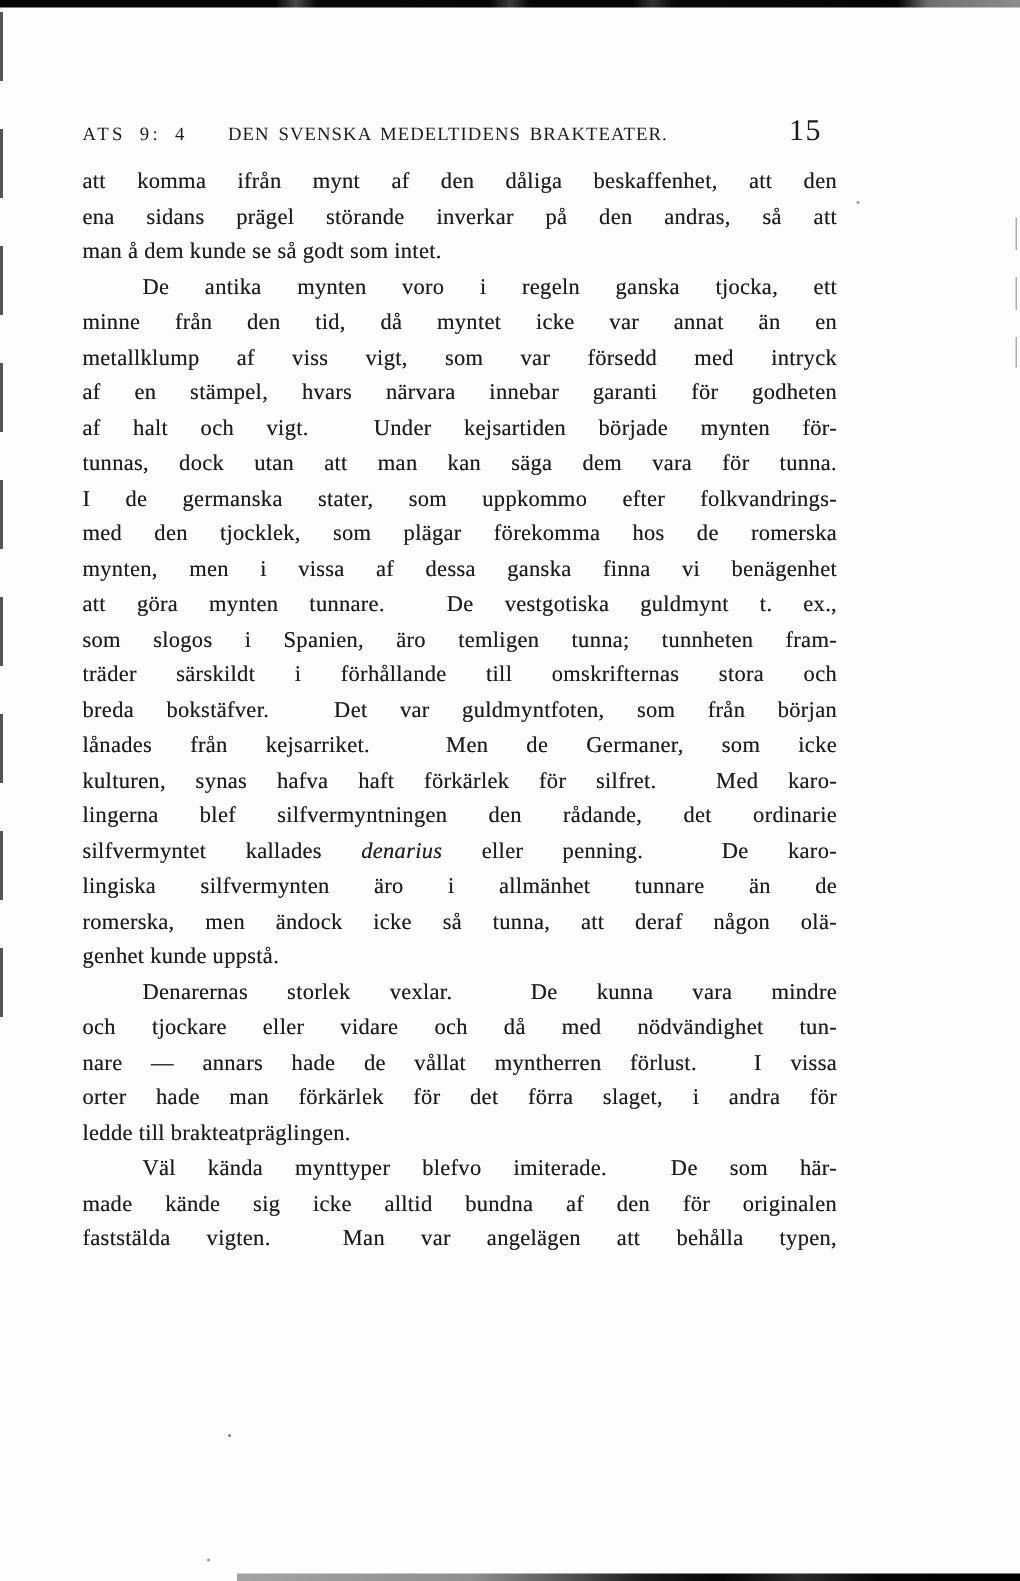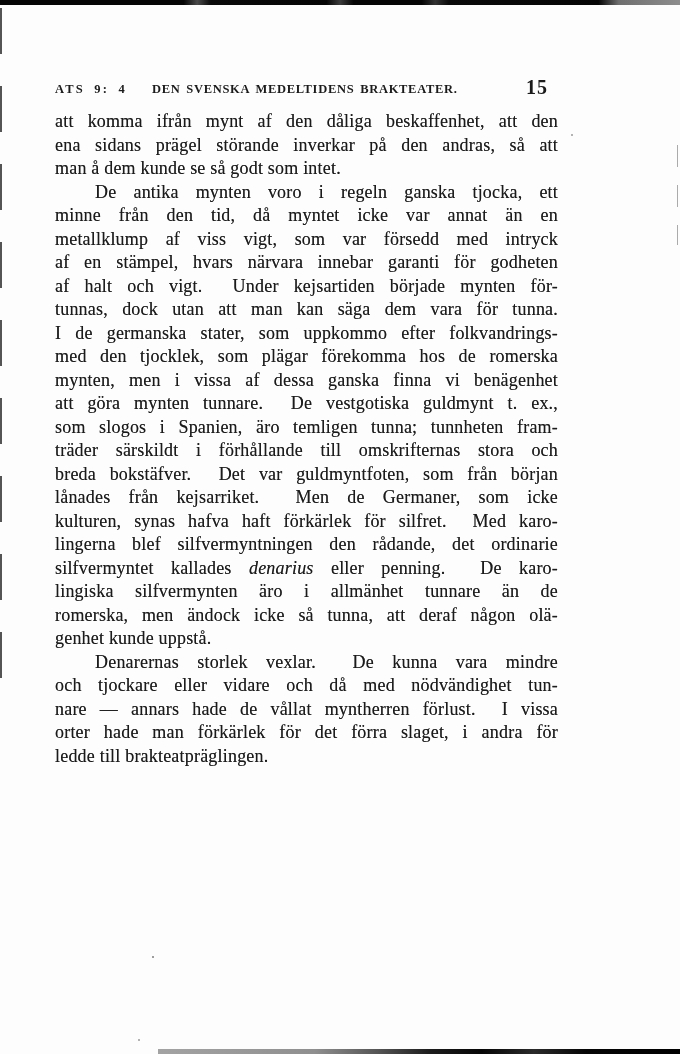--- a/index.html
+++ b/index.html
@@ -40,40 +40,40 @@
     background: repeating-linear-gradient(180deg,
       rgba(150,150,150,0.8) 0px, rgba(150,150,150,0.8) 22px,
       rgba(0,0,0,0) 22px, rgba(0,0,0,0) 40px);
   }
   .speck { position: absolute; background: #9a9a9a; border-radius: 50%; width: 2px; height: 2px; }
   .speck.s1 { left: 571px; top: 134px; }
   .speck.s2 { left: 152px; top: 956px; background: #7d7d7d; }
   .speck.s3 { left: 138px; top: 1039px; }
 
   
-  .running-header { position: absolute; top: 79px; left: 55px; width: 505px; height: 18px; font-weight: bold; }
+  .running-header { position: absolute; top: 79px; left: 55px; width: 505px; height: 18px; }
   .header-left {
     position: absolute; left: 0; top: 3px;
     font-size: 12.5px; letter-spacing: 2.2px; word-spacing: 4px;
     white-space: nowrap;
   }
   .header-center {
     position: absolute; left: 97px; top: 3px;
     font-size: 12.5px; letter-spacing: 0.7px; word-spacing: 2px;
     white-space: nowrap;
   }
   .header-right {
     position: absolute; left: 471px; top: -3px;
     font-size: 20px; letter-spacing: 1px;
   }
 
   
   .text-block {
     position: absolute; top: 110px; left: 55px; width: 503px;
-    font-size: 18px; line-height: 23.5px;
+    font-size: 15px; line-height: 23.5px;
     letter-spacing: 0.2px;
     text-shadow: 0 0 0.4px rgba(10,10,10,0.55);
   }
   .paragraph { margin: 0; }
   .line {
     height: 23.5px;
     text-align: justify;
     text-align-last: justify;
     text-justify: inter-word;
     overflow: hidden;
@@ -129,15 +129,20 @@
         <div class="line"><span>romerska, men ändock icke så tunna, att deraf någon olä-</span></div>
         <div class="line unjustified"><span>genhet kunde uppstå.</span></div>
       </div>
       <div class="paragraph indented">
         <div class="line"><span>Denarernas storlek vexlar.&nbsp; De kunna vara mindre</span></div>
         <div class="line"><span>och tjockare eller vidare och då med nödvändighet tun-</span></div>
         <div class="line"><span>nare — annars hade de vållat myntherren förlust.&nbsp; I vissa</span></div>
         <div class="line"><span>orter hade man förkärlek för det förra slaget, i andra för</span></div>
         <div class="line unjustified"><span>ledde till brakteatpräglingen.</span></div>
       </div>
+      <div class="paragraph indented">
+        <div class="line"><span>Väl kända mynttyper blefvo imiterade.&nbsp; De som här-</span></div>
+        <div class="line"><span>made kände sig icke alltid bundna af den för originalen</span></div>
+        <div class="line"><span>faststälda vigten.&nbsp; Man var angelägen att behålla typen,</span></div>
+      </div>
     </main>
 
 </div>
 
 </body></html>

